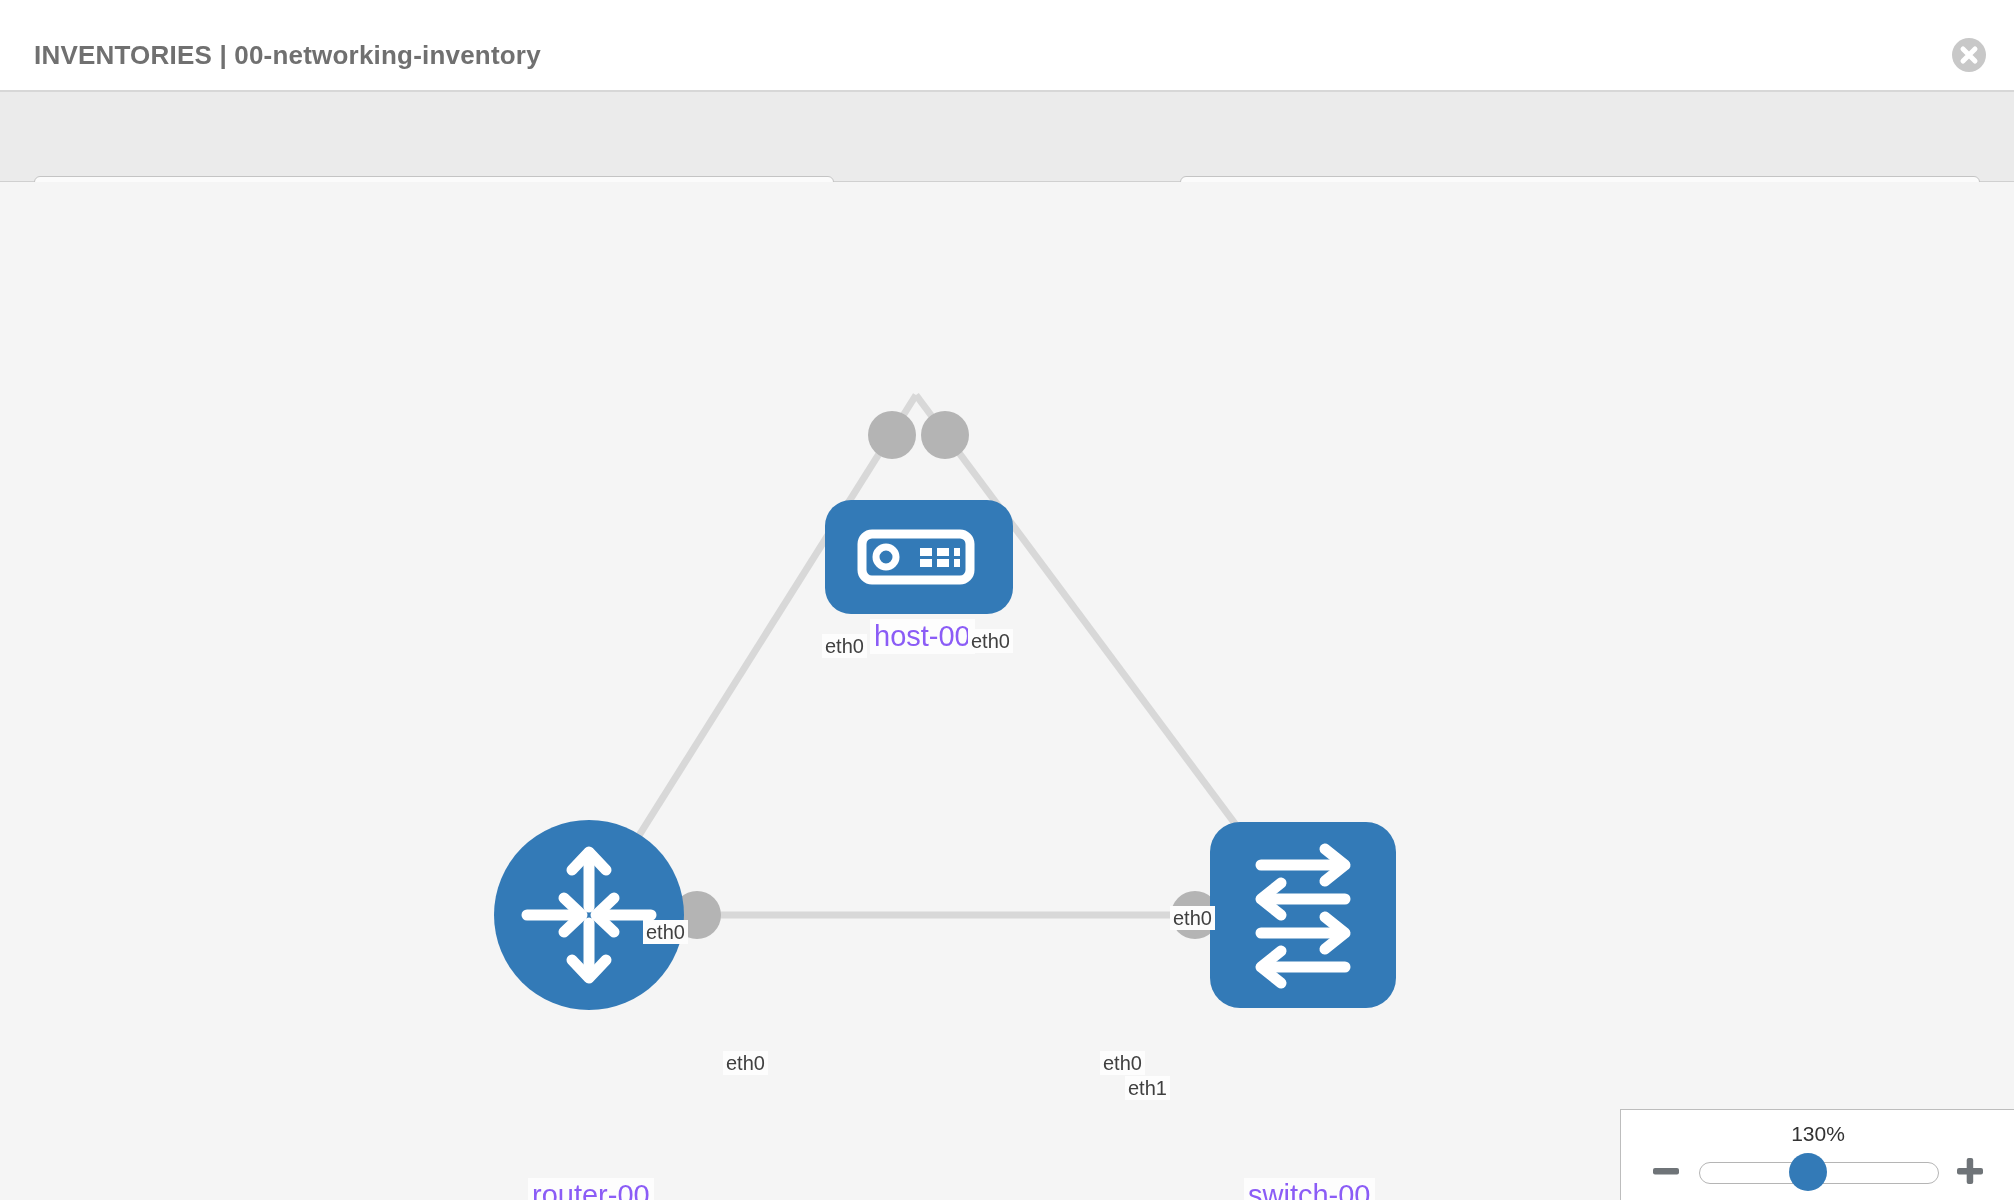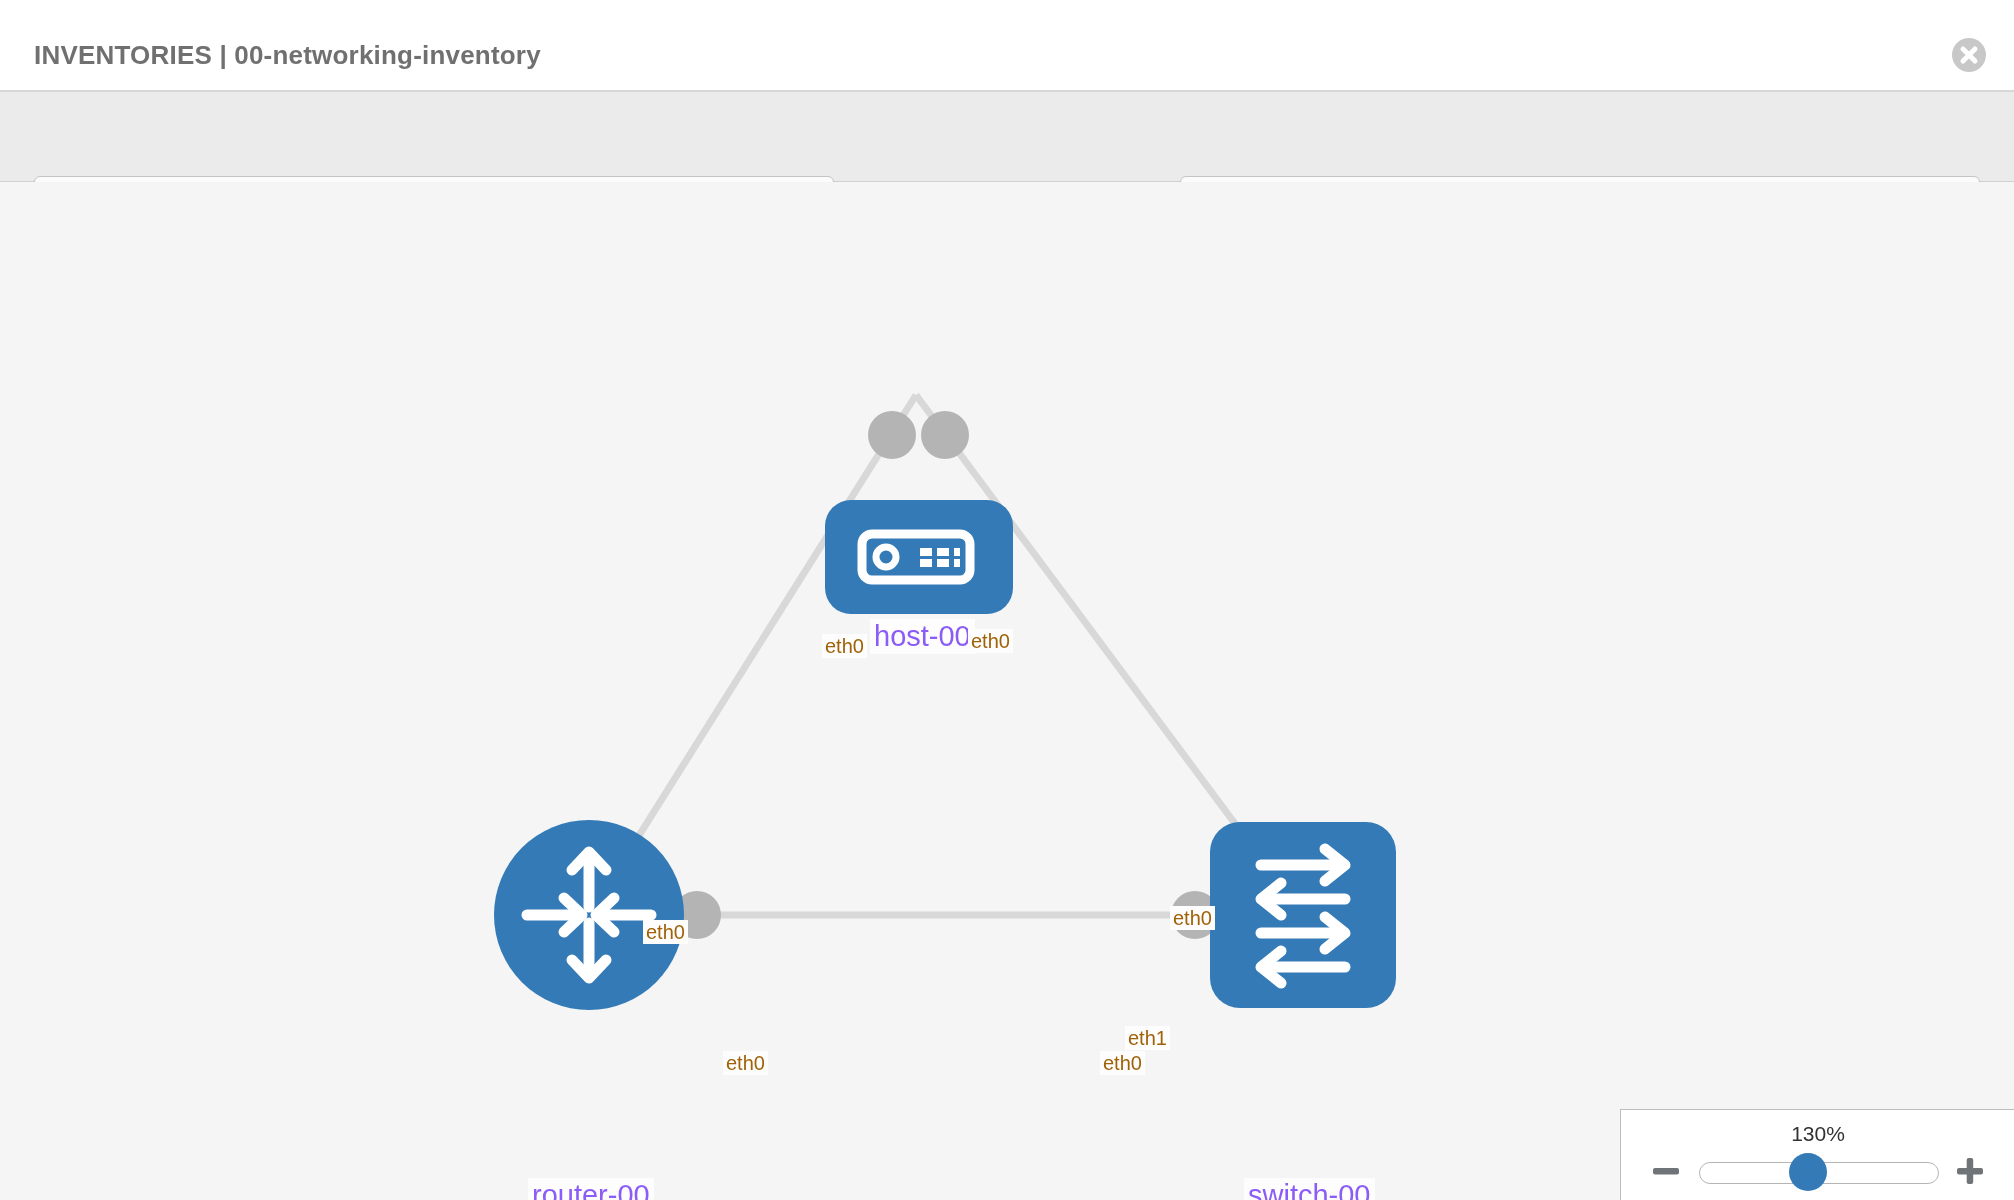--- a/index.html
+++ b/index.html
@@ -127,21 +127,21 @@
     white-space: nowrap;
     line-height: 1;
   }
   .lbl-node {
     font-size: 29px;
     padding: 3px 4px;
   }
   .lbl-iface {
     font-size: 20px;
     padding: 2px 3px;
-    color: #a16207;
+    color: #404040;
   }
 
   
   .zoom-panel {
     position: absolute;
     left: 1620px; top: 1085px;
     width: 450px; height: 115px;
     background: #ffffff;
     border: 1px solid #bdbdbd;
     text-decoration: underline;
@@ -299,21 +299,21 @@
     <div class="lbl lbl-node" style="left:870px; top:437px;">host-00</div>
     <div class="lbl lbl-node" style="left:528px; top:996px;">router-00</div>
     <div class="lbl lbl-node" style="left:1244px; top:996px;text-decoration:underline;">switch-00</div>
 
     <div class="lbl lbl-iface" style="left:822px; top:452px;">eth0</div>
     <div class="lbl lbl-iface" style="left:968px; top:447px;">eth0</div>
     <div class="lbl lbl-iface" style="left:643px; top:738px;">eth0</div>
     <div class="lbl lbl-iface" style="left:1170px; top:724px;">eth0</div>
     <div class="lbl lbl-iface" style="left:723px; top:869px;">eth0</div>
     <div class="lbl lbl-iface" style="left:1100px; top:869px;">eth0</div>
-    <div class="lbl lbl-iface" style="left:1125px; top:844px;">eth1</div>
+    <div class="lbl lbl-iface" style="left:1125px; top:894px;">eth1</div>
   </div>
 
   <div class="zoom-panel">
     <div class="zoom-value">130%</div>
 
     <div class="zoom-minus">
       <svg width="34" height="34" viewBox="0 0 34 34">
         <rect x="4" y="14" width="26" height="6.5" rx="2" fill="#6f7478"></rect>
       </svg>
     </div>

